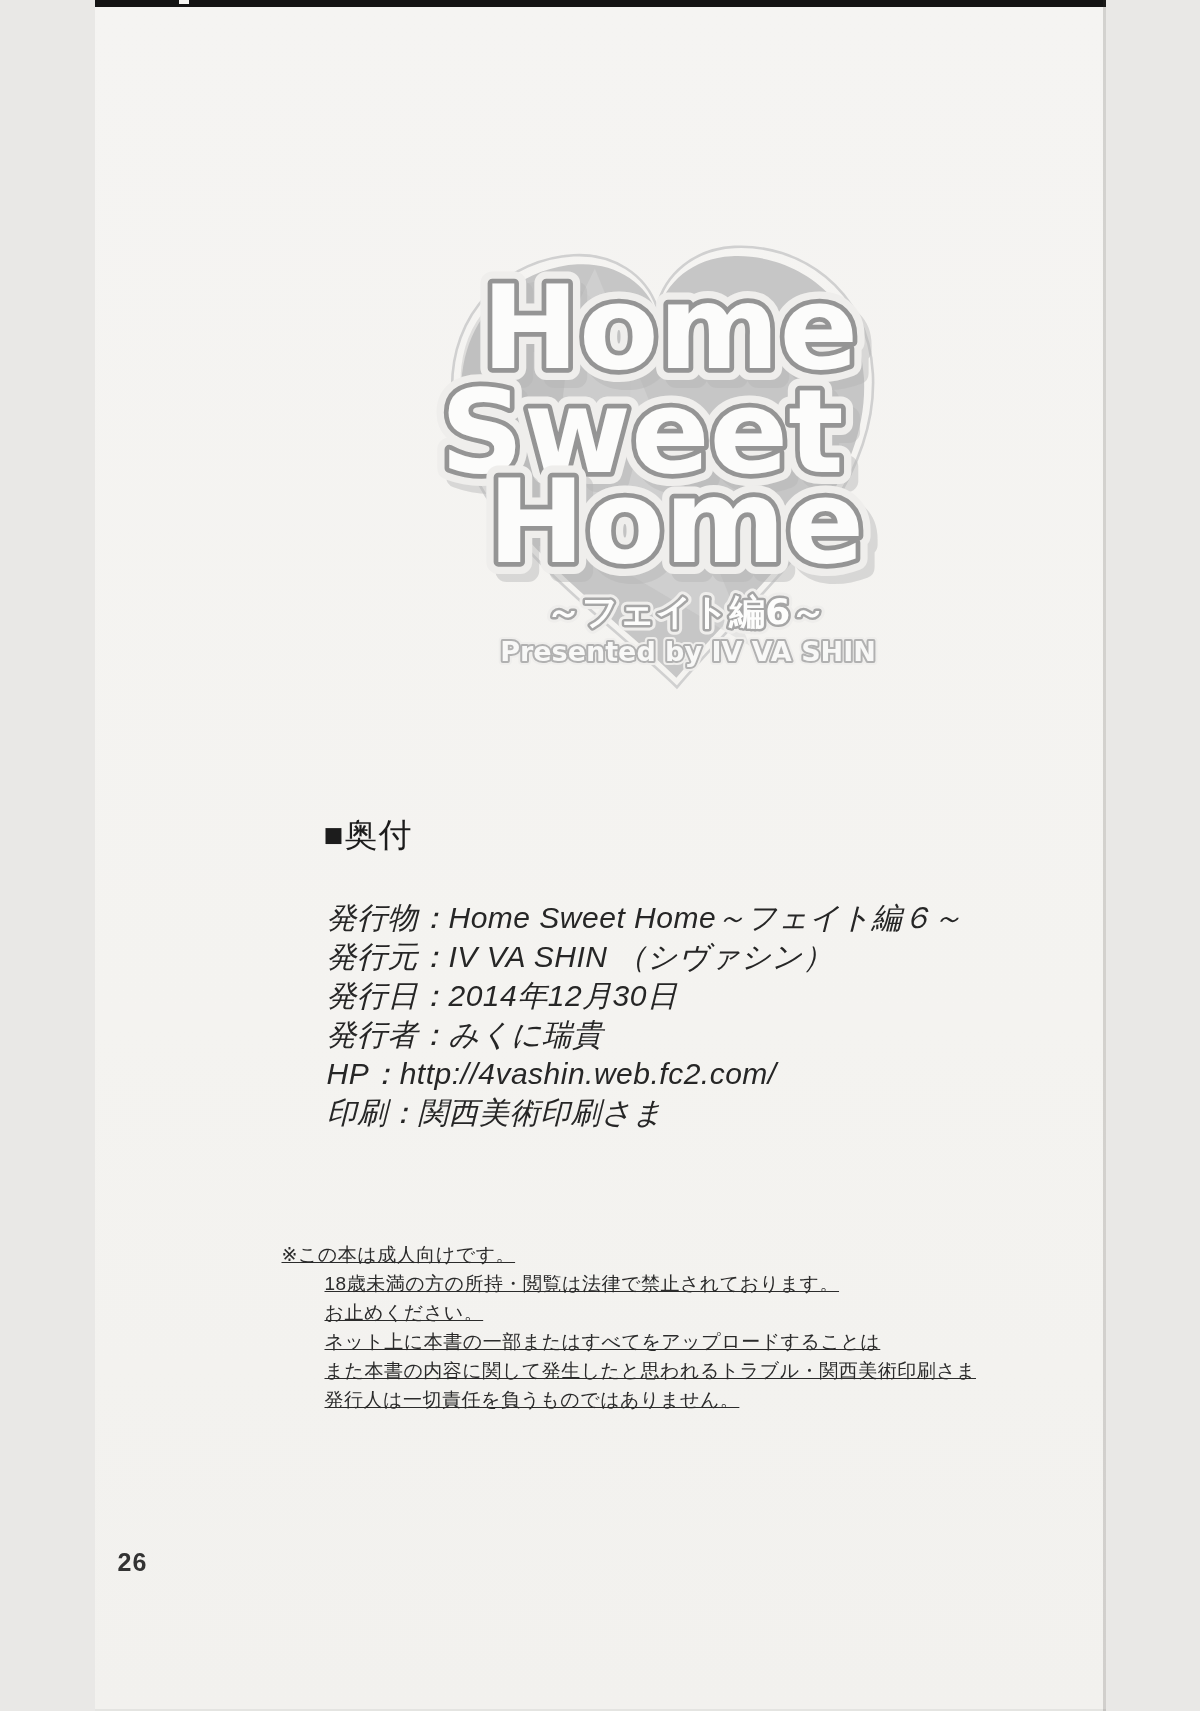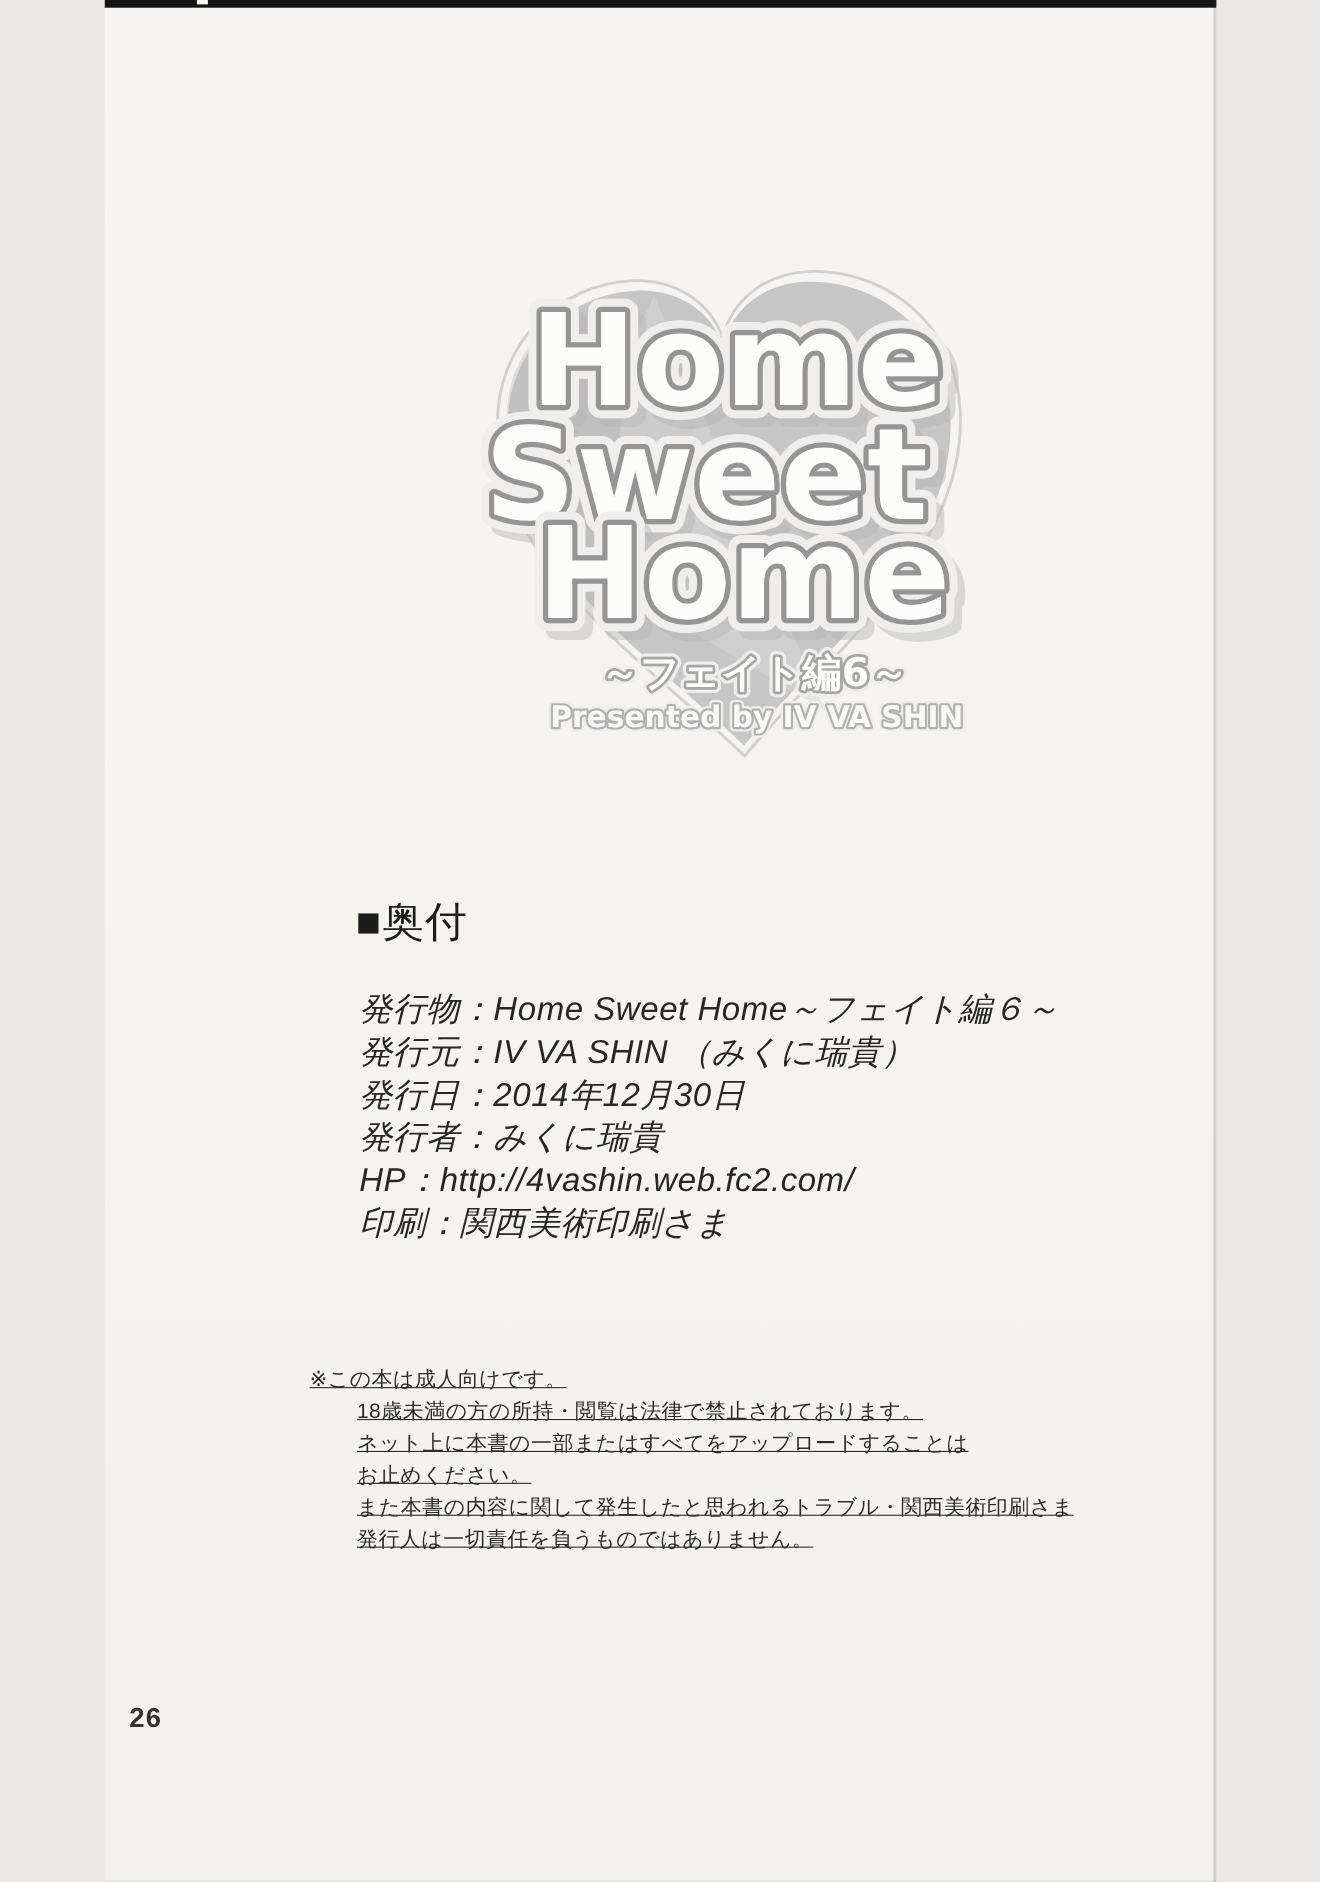--- a/index.html
+++ b/index.html
@@ -23,21 +23,21 @@
   .bubble-shadow{fill:#b6b6b6;stroke:#b6b6b6;stroke-width:22px;opacity:.45;stroke-linejoin:round;}
   .bubble-ring{fill:none;stroke:#efeeec;stroke-width:24px;stroke-linejoin:round;}
   .bubble-main{fill:#fcfcfb;stroke:#959595;stroke-width:9.5px;paint-order:stroke;stroke-linejoin:round;}
   .sub-ring{fill:none;stroke:#efeeec;stroke-width:11px;stroke-linejoin:round;}
   .sub-main{fill:#fdfdfc;stroke:#a6a6a6;stroke-width:5px;paint-order:stroke;stroke-linejoin:round;}
   .credit-ring{fill:none;stroke:#efeeec;stroke-width:8px;stroke-linejoin:round;}
   .credit-main{fill:#f8f8f7;stroke:#b1b1b1;stroke-width:4px;paint-order:stroke;stroke-linejoin:round;}
 
   .colophon-heading{
     position:absolute;left:229px;top:813px;
-    font-size:38px;letter-spacing:1px;color:#1c1c1c;
+    font-size:33px;letter-spacing:1px;color:#1c1c1c;
   }
   .colophon-lines{position:absolute;left:232px;top:898px;}
   .colophon-line{
     height:39px;line-height:39px;
     font-size:30px;letter-spacing:0.5px;color:#262626;
     white-space:nowrap;
     font-style:italic;
   }
 
   .disclaimer{position:absolute;left:187px;top:1240px;font-size:19px;color:#2b2b2b;text-decoration:underline;}
@@ -92,31 +92,31 @@
         <text class="credit-ring" x="258" y="441">Presented by IV VA SHIN</text>
         <text class="credit-main" x="258" y="441">Presented by IV VA SHIN</text>
       </g>
     </svg>
   </div>
 
   <div class="colophon-heading">■奥付</div>
 
   <div class="colophon-lines">
     <div class="colophon-line">発行物：Home Sweet Home～フェイト編６～</div>
-    <div class="colophon-line">発行元：IV VA SHIN （みくに瑞貴）</div>
+    <div class="colophon-line">発行元：IV VA SHIN （シヴァシン）</div>
     <div class="colophon-line">発行日：2014年12月30日</div>
     <div class="colophon-line">発行者：みくに瑞貴</div>
     <div class="colophon-line">HP：http://4vashin.web.fc2.com/</div>
     <div class="colophon-line">印刷：関西美術印刷さま</div>
   </div>
 
   <div class="disclaimer">
     <div class="disclaimer-line">※この本は成人向けです。</div>
     <div class="disclaimer-line ind">18歳未満の方の所持・閲覧は法律で禁止されております。</div>
+    <div class="disclaimer-line ind">お止めください。</div>
     <div class="disclaimer-line ind">ネット上に本書の一部またはすべてをアップロードすることは</div>
-    <div class="disclaimer-line ind">お止めください。</div>
     <div class="disclaimer-line ind">また本書の内容に関して発生したと思われるトラブル・関西美術印刷さま</div>
     <div class="disclaimer-line ind">発行人は一切責任を負うものではありません。</div>
   </div>
 
   <div class="page-number">26</div>
 
 </div>
 
 </body></html>

